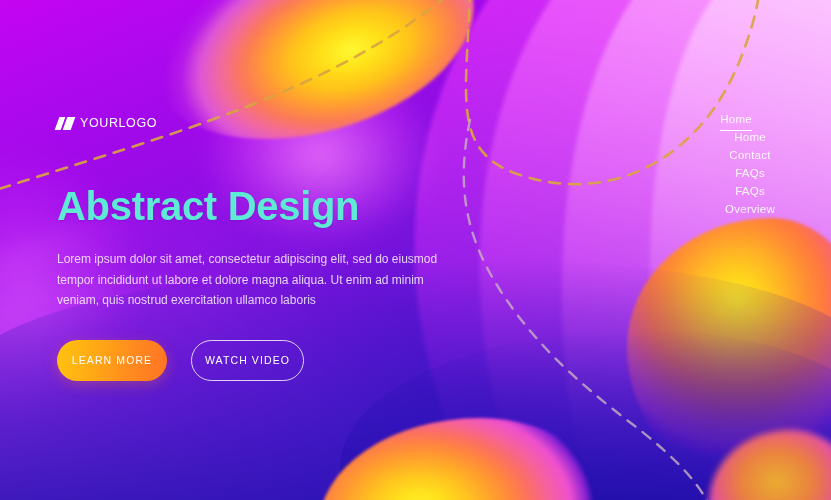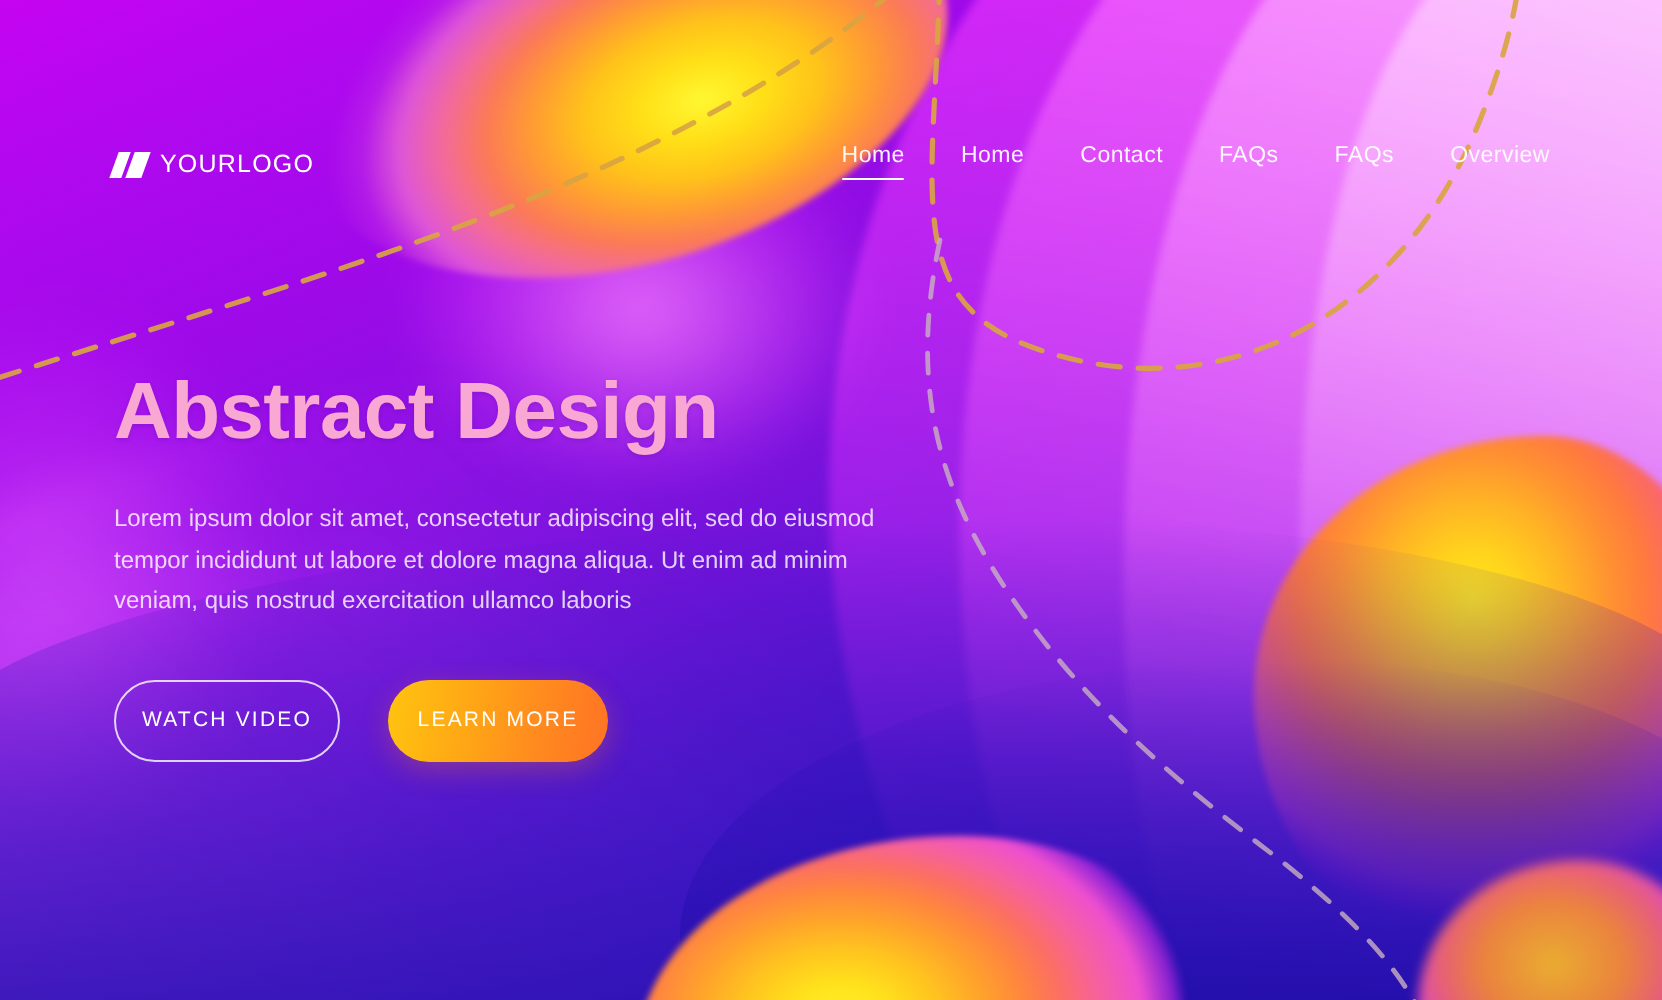--- a/index.html
+++ b/index.html
@@ -191,21 +191,21 @@
   }
 
   
   .curves { position:absolute; inset:0; }
 
   
   .header {
     position:absolute; left:0; right:0; top:0;
     height:160px;
     display:flex; align-items:flex-start;
-    padding:72px 56px 0 57px;
+    padding:113px 56px 0 57px;
     justify-content:space-between;
   }
   .logo {
     display:flex; align-items:center; gap:4px;
     height:20px;
   }
   .logo-mark {
     display:flex; gap:2px; margin-right:3px;
   }
   .logo-mark i {
@@ -218,20 +218,21 @@
     color:#ffffff;
     font-size:12.5px;
     letter-spacing:.6px;
     font-weight:400;
     white-space:nowrap;
   }
 
   .nav {
     display:flex; align-items:center;
     gap:0;
+    flex-direction:column;
   }
   .nav-item {
     position:relative;
     color:rgba(255,255,255,.93);
     font-size:11.5px;
     letter-spacing:.25px;
     padding:0 0 6px 0;
     margin-left:28px;
     white-space:nowrap;
     cursor:pointer;
@@ -246,21 +247,21 @@
     border-radius:1px;
   }
 
   
   .hero {
     position:absolute;
     left:57px; top:185px;
     width:460px;
   }
   .hero-title {
-    color:#f9a8d4;
+    color:#5eead4;
     font-size:40px;
     line-height:1.05;
     font-weight:700;
     letter-spacing:-.3px;
     margin-bottom:22px;
     text-shadow:0 1px 2px rgba(60,0,120,.18);
   }
   .hero-desc {
     color:rgba(255,255,255,.80);
     font-size:12px;
@@ -342,18 +343,18 @@
       <a class="nav-item">FAQs</a>
       <a class="nav-item">Overview</a>
     </nav>
 
   </div>
 
   <div class="hero">
     <h1 class="hero-title">Abstract Design</h1>
     <p class="hero-desc">Lorem ipsum dolor sit amet, consectetur adipiscing elit, sed do eiusmod tempor incididunt ut labore et dolore magna aliqua. Ut enim ad minim veniam, quis nostrud exercitation ullamco laboris</p>
     <div class="cta-row">
+      <button class="btn btn-solid">LEARN MORE</button>
       <button class="btn btn-ghost">WATCH VIDEO</button>
-      <button class="btn btn-solid">LEARN MORE</button>
     </div>
   </div>
 
 </div>
 
 </body></html>

